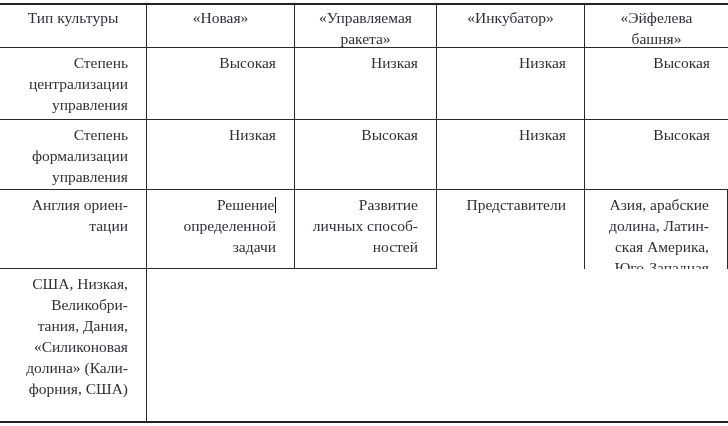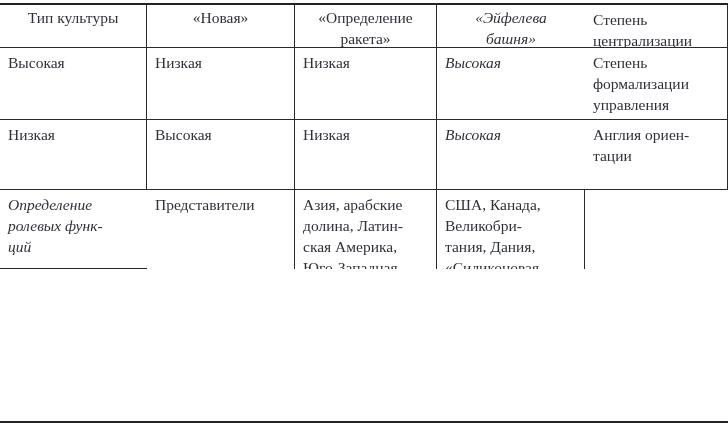--- a/index.html
+++ b/index.html
@@ -31,23 +31,24 @@
     color: #2d3138;
     font-size: 15.5px;
     line-height: 21px;
   }
   .cell {
     box-sizing: border-box;
     border-right: 1px solid #2a2a2a;
     border-bottom: 1px solid #2a2a2a;
     white-space: pre-line;
     overflow: hidden;
-    padding: 4px 2px 0 8px;
+    padding: 4px 18px 0 8px;
+    text-align: right;
   }
-  .cell.last-col { border-right: none; font-style: italic; }
+  .cell.last-col { border-right: none; }
   .cell.last-row { border-bottom: none; }
   .cell.th {
     text-align: center;
     padding: 2px 4px 0 4px;
   }
   .caret {
     display: inline-block;
     width: 1.5px;
     height: 16px;
     background: #111111;
@@ -55,22 +56,23 @@
   }
 </style>
 </head>
 <body>
 
 <div class="page">
   <div class="table">
 
     <div class="cell th">Тип культуры</div>
     <div class="cell th">«Новая»</div>
-    <div class="cell th">«Определение
+    <div class="cell th">«Управляемая
 ракета»</div>
+    <div class="cell th">«Инкубатор»</div>
     <div class="cell th last-col">«Эйфелева
 башня»</div>
 
     <div class="cell">Степень
 централизации
 управления</div>
     <div class="cell">Высокая</div>
     <div class="cell">Низкая</div>
     <div class="cell">Низкая</div>
     <div class="cell last-col">Высокая</div>
@@ -78,32 +80,35 @@
     <div class="cell">Степень
 формализации
 управления</div>
     <div class="cell">Низкая</div>
     <div class="cell">Высокая</div>
     <div class="cell">Низкая</div>
     <div class="cell last-col">Высокая</div>
 
     <div class="cell">Англия ориен-
 тации</div>
-    <div class="cell last-col">Определение
-ролевых функ-
-ций</div>
+    <div class="cell"><span>Решение</span><span class="caret"></span><span>
+определенной
+задачи</span></div>
+    <div class="cell">Развитие
+личных способ-
+ностей</div>
 
     <div class="cell last-row">Представители</div>
     <div class="cell last-row">Азия, арабские
 долина, Латин-
 ская Америка,
 Юго-Западная
 Европа, Россия
 и СНГ</div>
-    <div class="cell last-row">США, Канада,
+    <div class="cell last-row">США, Низкая,
 Великобри-
 тания, Дания,
 «Силиконовая
 долина» (Кали-
 форния, США)</div>
 
   </div>
 </div>
 
 </body></html>

